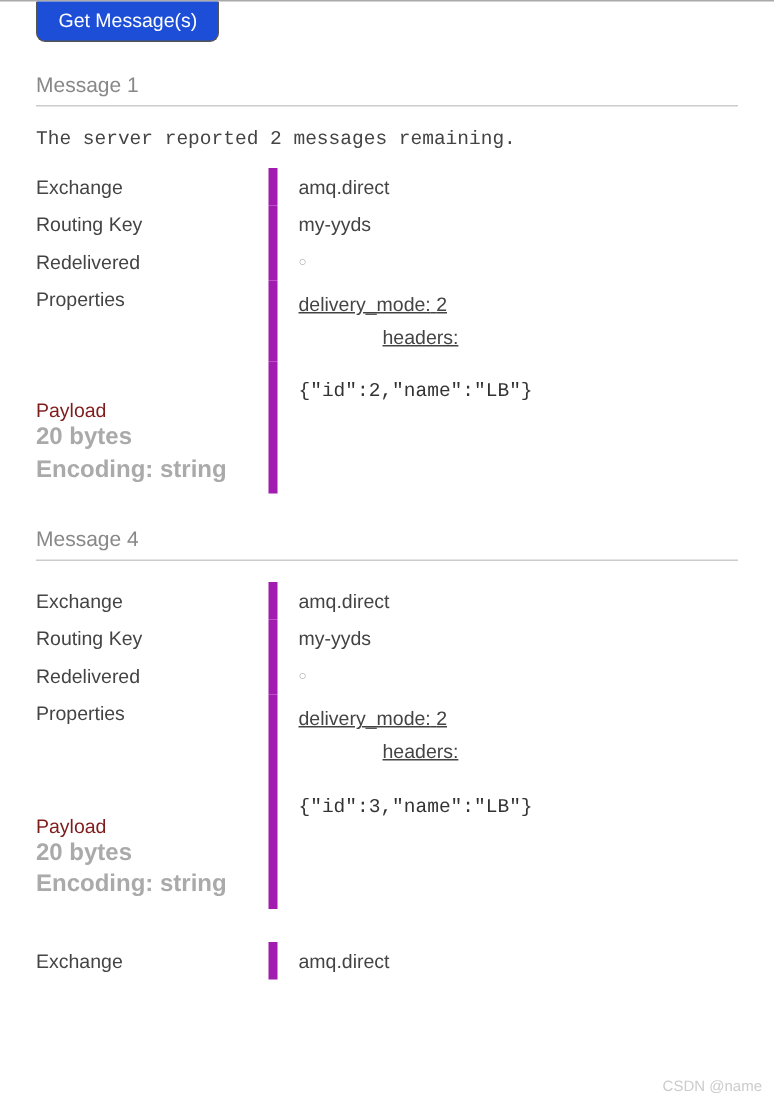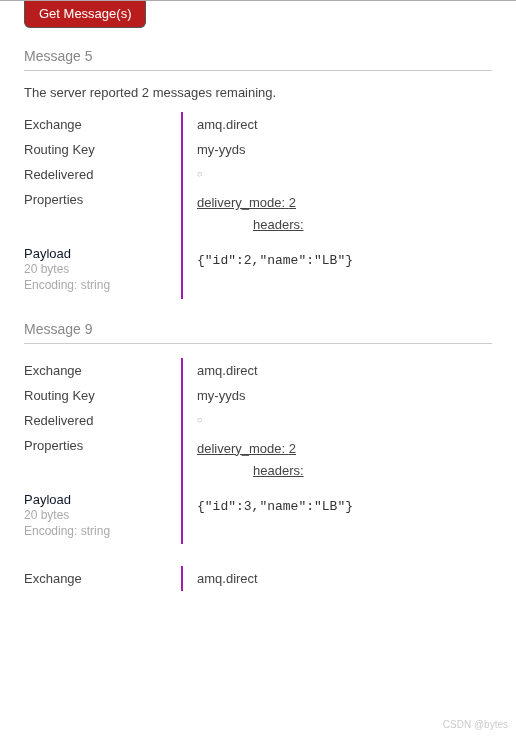--- a/index.html
+++ b/index.html
@@ -10,69 +10,71 @@
       color: #444;
       width: 516px;
       height: 736px;
       overflow: hidden;
       position: relative;
     }
     .content { padding: 0 24px 0 24px; }
     .btn-wrap { padding-top: 0; margin-bottom: 20px; }
     .get-btn {
       display: inline-block;
-      background: #b91c1c;
+      background: #1d4ed8;
       color: #fff;
       border: 1px solid #555;
       border-top: none;
       border-radius: 0 0 6px 6px;
       padding: 5px 14px 6px 14px;
       font-family: Verdana, Arial, sans-serif;
       font-size: 13px;
       cursor: pointer;
     }
     .msg-header {
       color: #888;
       font-size: 14px;
       border-bottom: 1px solid #ccc;
       padding-bottom: 6px;
       margin-bottom: 14px;
       margin-top: 6px;
     }
     .remaining {
       color: #444;
       margin-bottom: 12px;
+      font-family: Liberation Mono, monospace;
     }
     .remaining .count { }
     .kv-table { border-collapse: collapse; }
     .kv-table td { padding: 5px 0; vertical-align: top; }
     .kv-key {
       width: 158px;
       padding-right: 10px !important;
       color: #444;
     }
     .kv-val {
       padding-left: 14px !important;
       color: #444;
-      border-left: 2px solid #a21caf;
+      border-left: 6px solid #a21caf;
     }
     .redelivered-dot {
       font-size: 9px;
       color: #aaa;
       position: relative;
       top: -2px;
     }
     .props-inner { line-height: 1.7; text-decoration: underline; }
     .props-line2 { padding-left: 56px; }
     .payload-meta {
       color: #aaa;
-      font-size: 12px;
+      font-size: 16px;
       line-height: 1.35;
+      font-weight: bold;
     }
-    .payload-label { color: #0f172a; font-size: 13px; }
+    .payload-label { color: #7f1d1d; font-size: 13px; margin-top: 20px; }
     .payload-body {
       font-family: "Courier New", monospace;
       font-size: 13px;
       color: #333;
     }
     .msg-block { margin-bottom: 22px; }
     .watermark {
       position: absolute;
       right: 8px;
       bottom: 6px;
@@ -86,21 +88,21 @@
 <body>
 
 <hr class="hr-top">
 <div class="content">
 
   <div class="btn-wrap">
     <button class="get-btn">Get Message(s)</button>
   </div>
 
   <div class="msg-block">
-    <div class="msg-header">Message 5</div>
+    <div class="msg-header">Message 1</div>
     <div class="remaining">
       <span>The server reported </span><span class="count">2</span><span> messages remaining.</span>
     </div>
     <table class="kv-table">
       <tbody>
           <tr>
         <td class="kv-key">Exchange</td>
         <td class="kv-val">amq.direct</td>
       </tr>
       <tr>
@@ -129,21 +131,21 @@
         <td class="kv-val">
           <div style="height:6px"></div>
           <span class="payload-body">{"id":2,"name":"LB"}</span>
         </td>
       </tr>
     </tbody>
       </table>
   </div>
 
   <div class="msg-block">
-    <div class="msg-header">Message 9</div>
+    <div class="msg-header">Message 4</div>
     <table class="kv-table">
       <tbody>
           <tr>
         <td class="kv-key">Exchange</td>
         <td class="kv-val">amq.direct</td>
       </tr>
       <tr>
         <td class="kv-key">Routing Key</td>
         <td class="kv-val">my-yyds</td>
       </tr>
@@ -181,13 +183,13 @@
           <tr>
         <td class="kv-key">Exchange</td>
         <td class="kv-val">amq.direct</td>
       </tr>
     </tbody>
       </table>
   </div>
 
 </div>
 
-<div class="watermark">CSDN @bytes</div>
+<div class="watermark">CSDN @name</div>
 
 </body></html>

